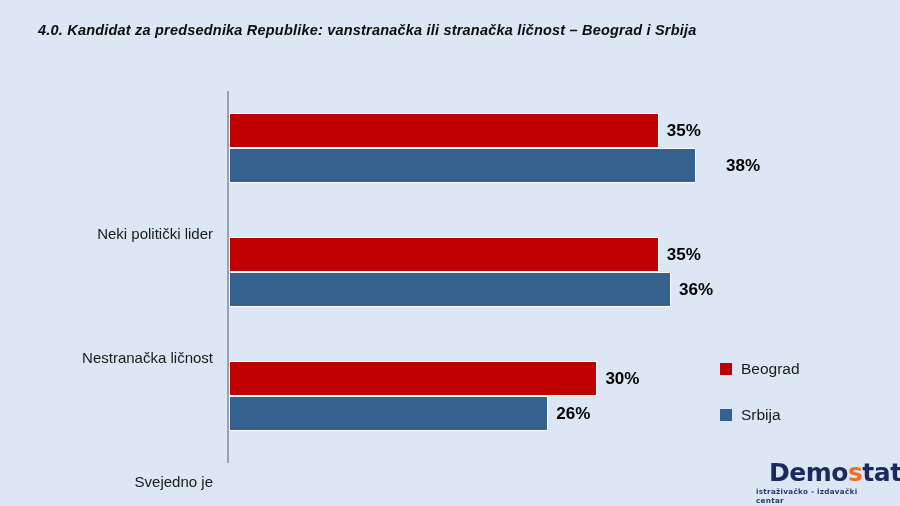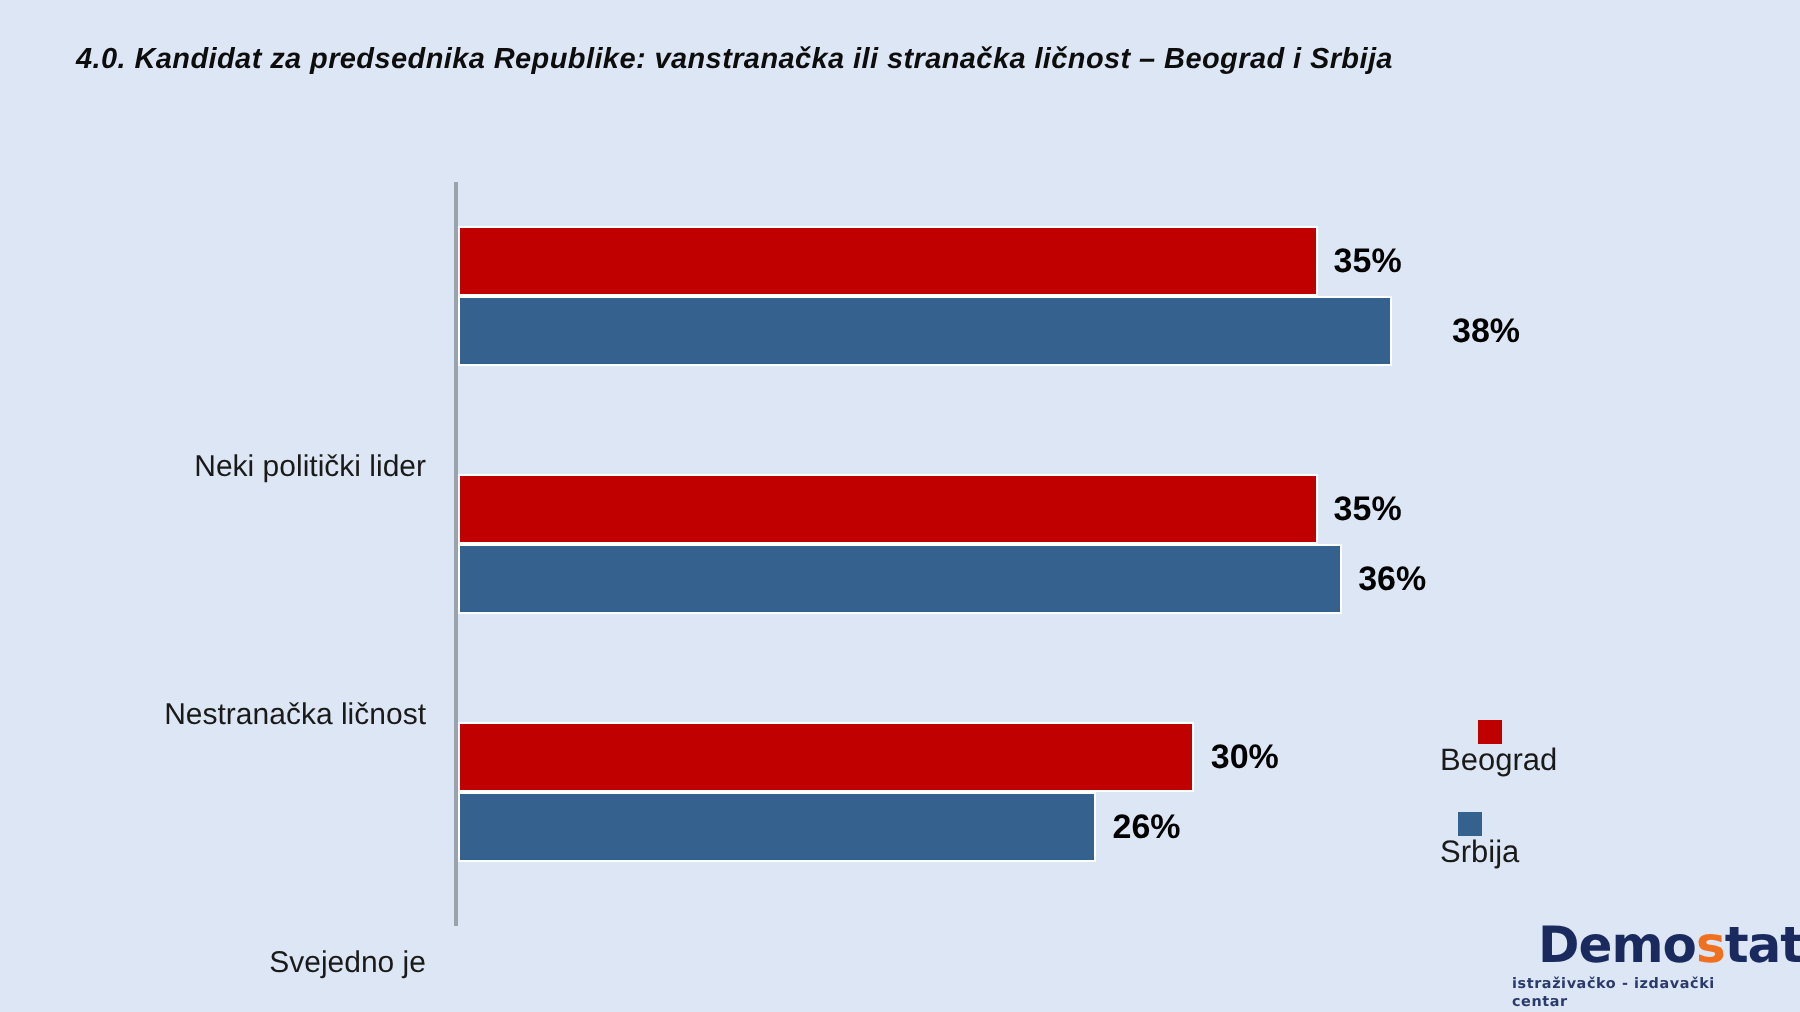--- a/index.html
+++ b/index.html
@@ -108,21 +108,20 @@
     position: absolute;
     left: 720px;
     top: 360px;
     width: 160px;
   }
   .legend-item {
     position: absolute;
     left: 0;
     display: flex;
     align-items: center;
-    flex-direction: column;
   }
   .legend-item.item-0 { top: 0px; }
   .legend-item.item-1 { top: 46px; }
   .legend-swatch {
     width: 12px;
     height: 12px;
     display: inline-block;
     margin-right: 9px;
     flex: none;
   }

